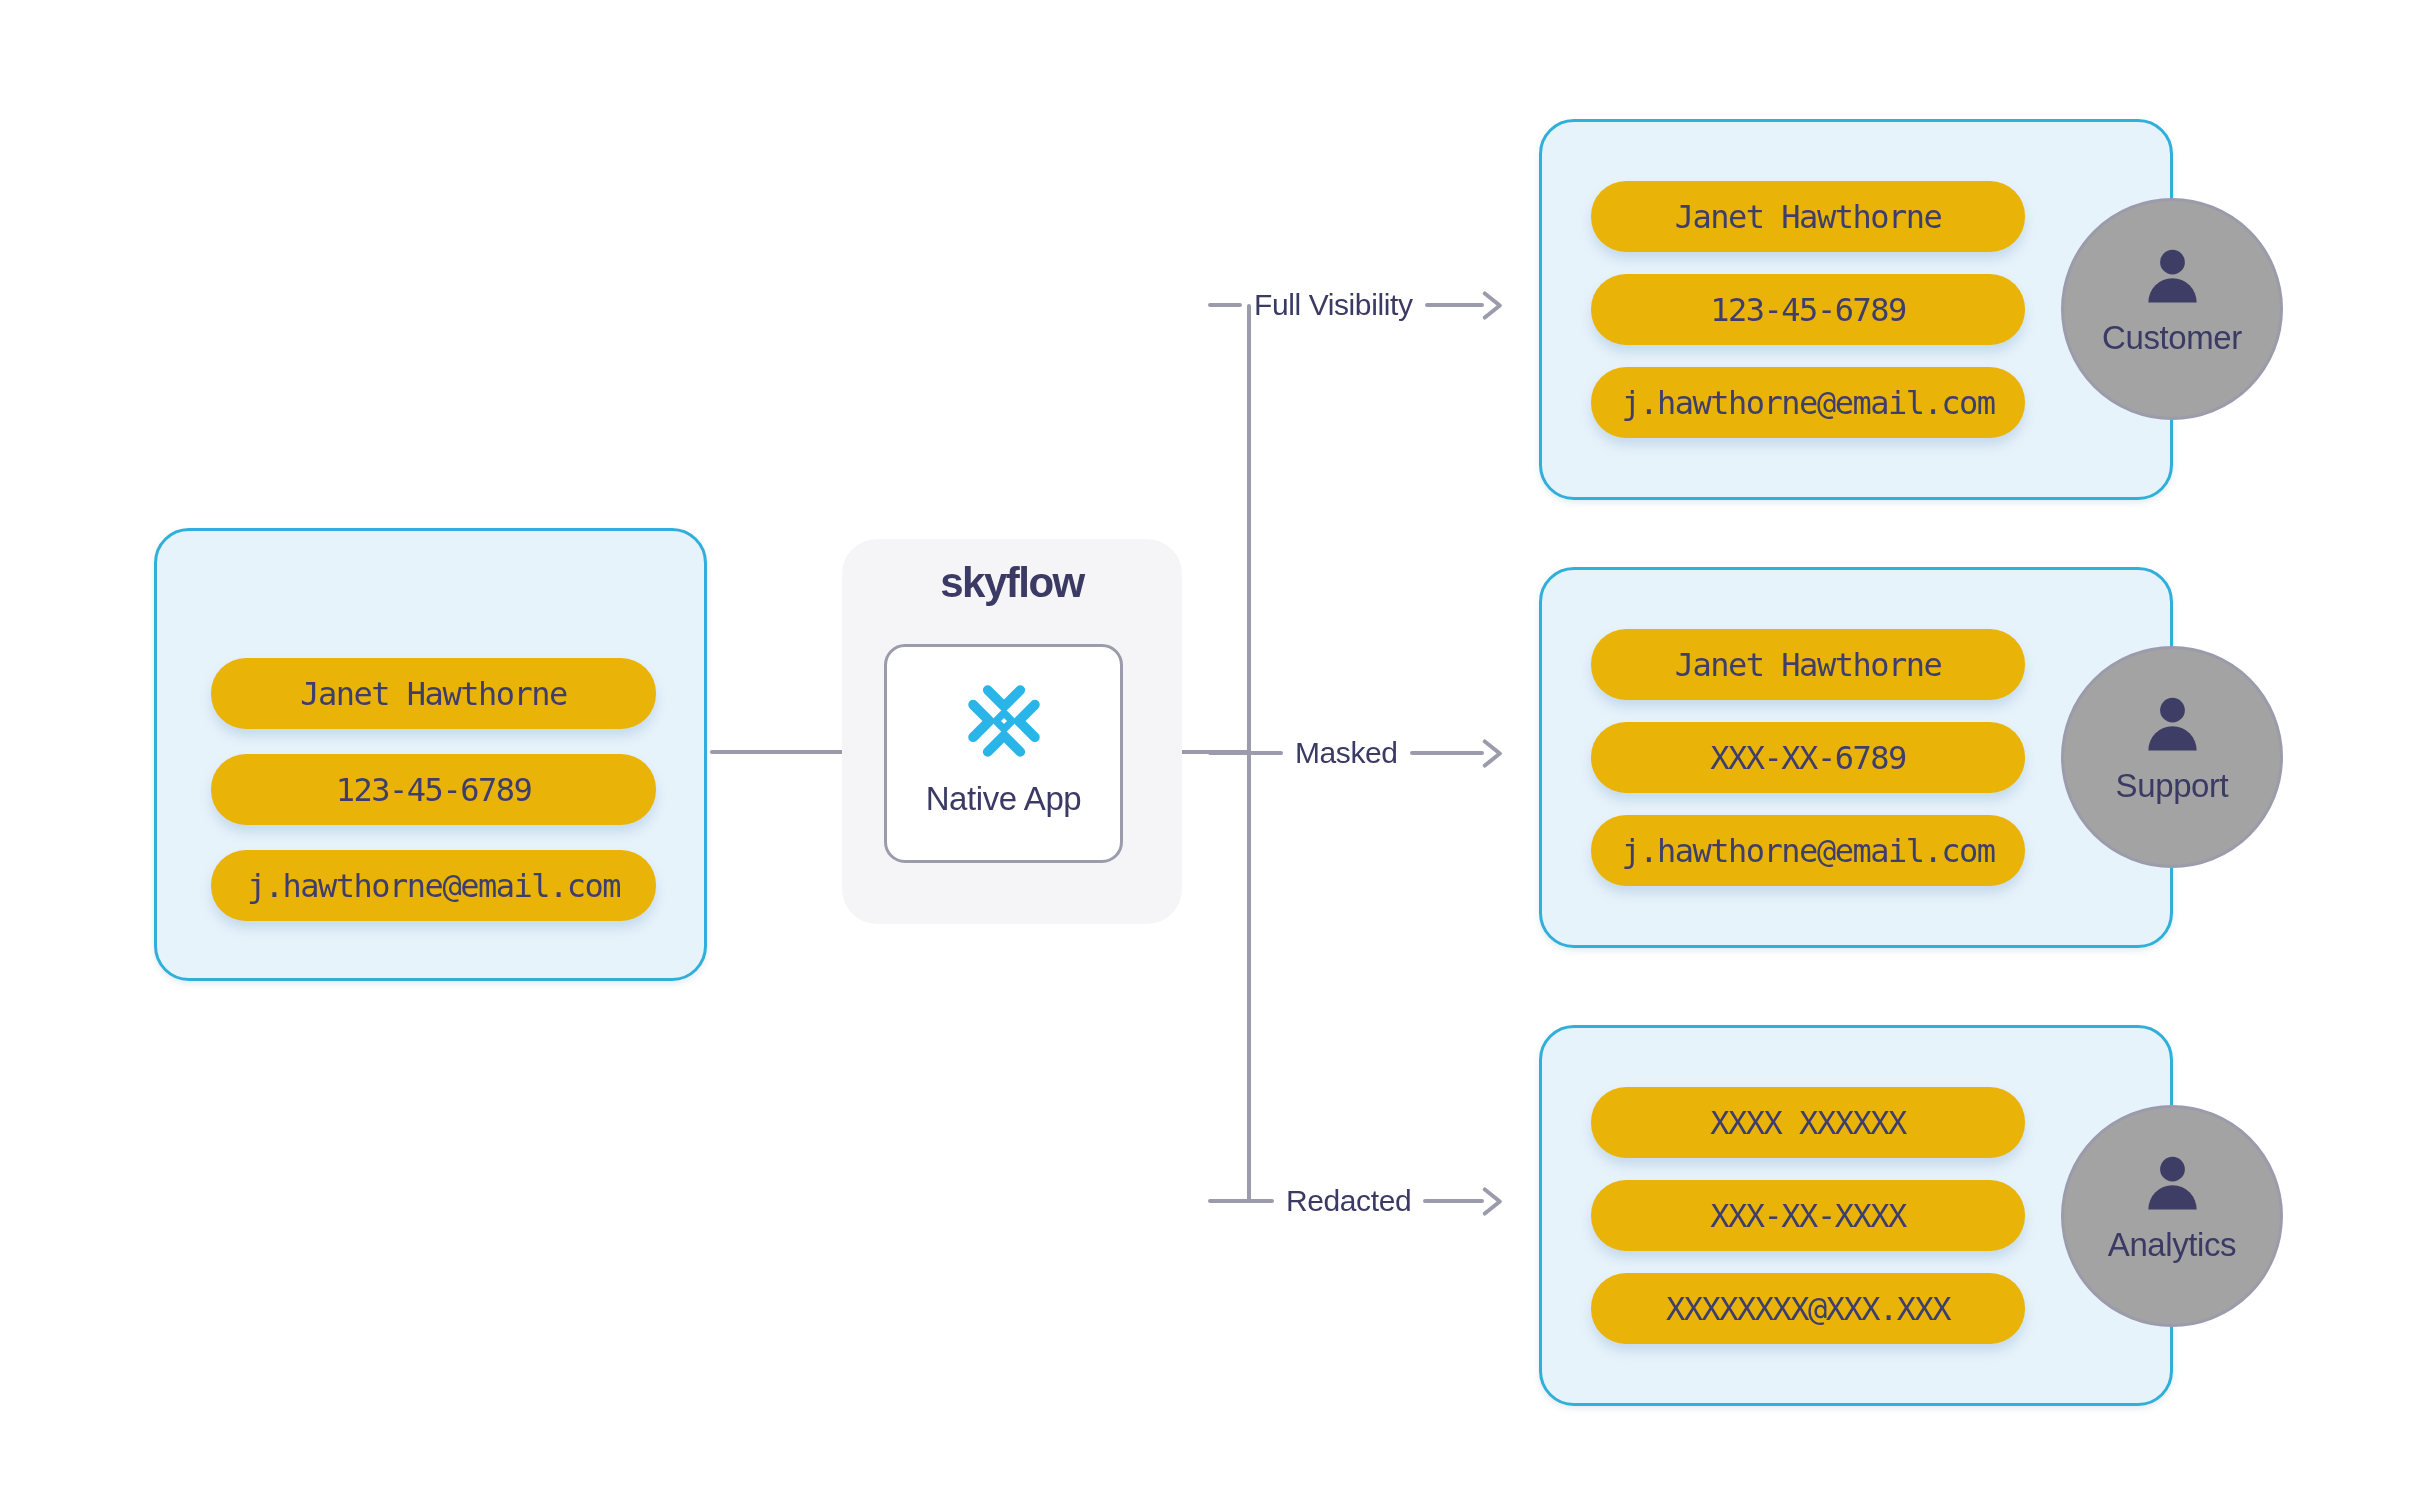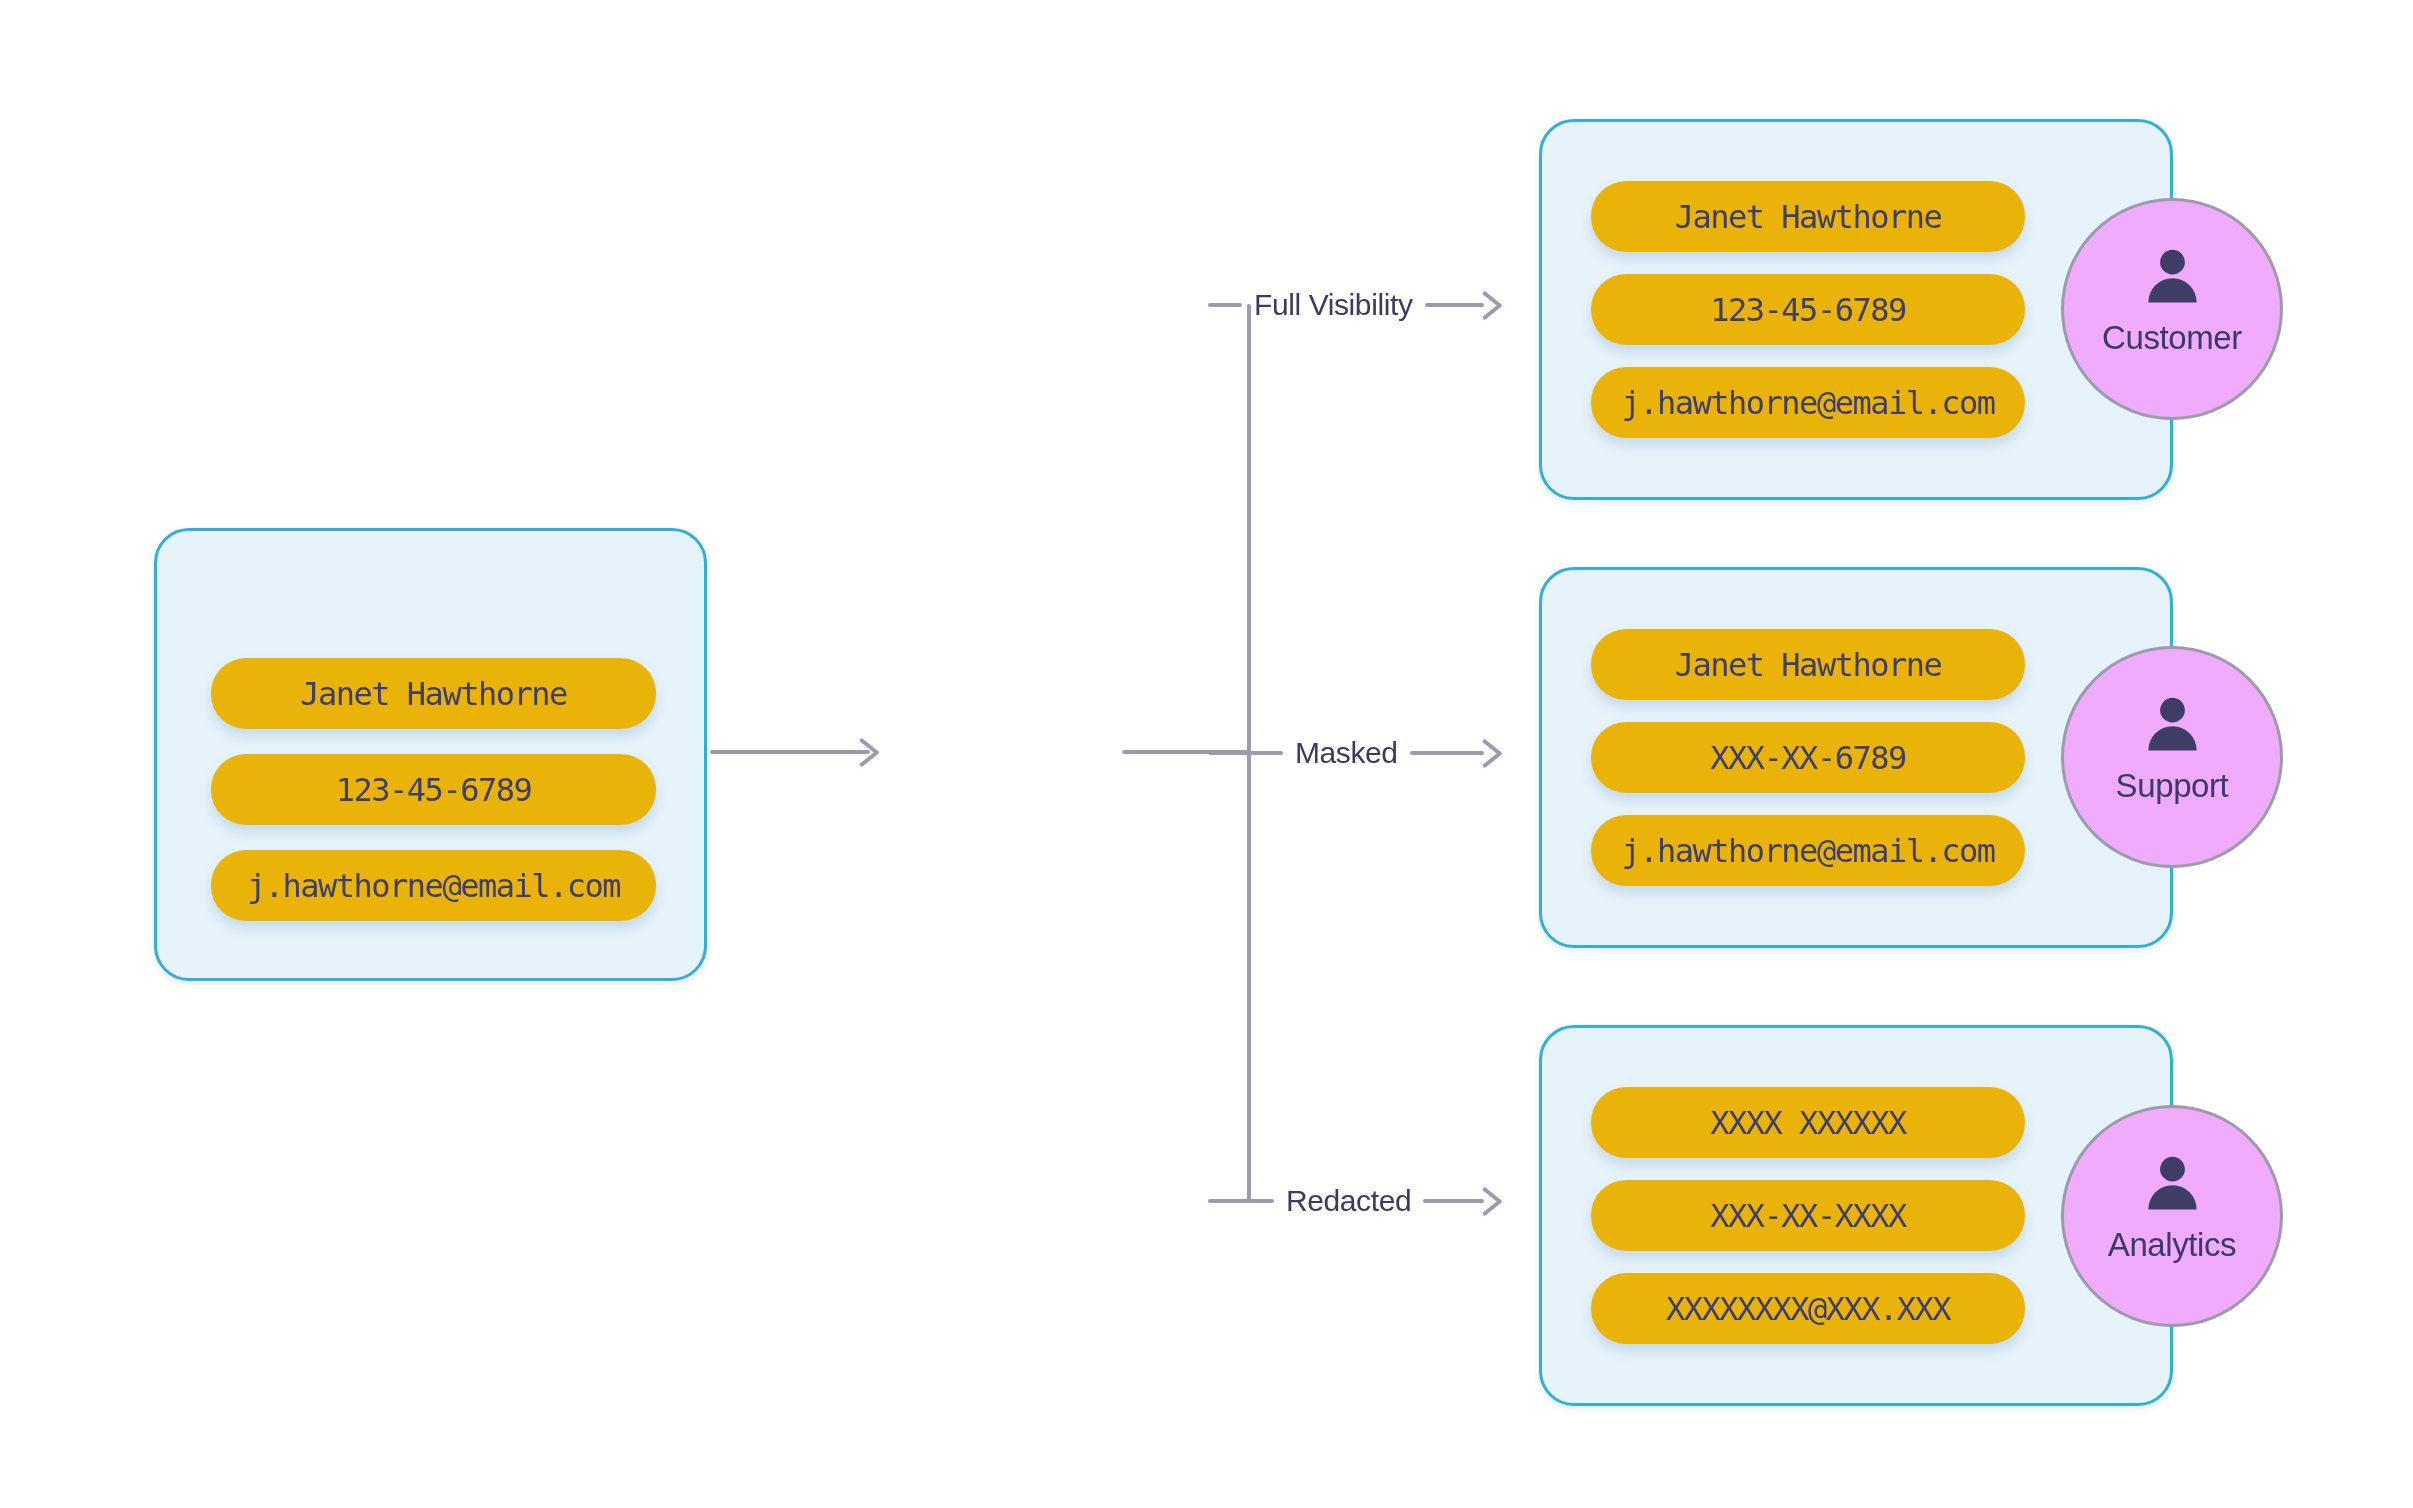--- a/index.html
+++ b/index.html
@@ -40,21 +40,21 @@
     display:flex;flex-direction:column;align-items:center;padding-top:35px;gap:19.6px;
   }
   .native-label{font-size:33px;color:var(--navy);letter-spacing:-0.4px;}
   .brow{position:absolute;left:1208px;width:296px;height:48px;display:flex;align-items:center;z-index:0;}
   .brow .stub{height:3.8px;background:var(--gray);border-radius:2.3px;flex:none;}
   .brow .blabel{font-size:30px;color:var(--navy);padding:0 12px;white-space:nowrap;letter-spacing:-0.4px;}
   .brow .aline{flex:1;height:3.8px;background:var(--gray);border-radius:2.3px;}
   .brow svg{flex:none;margin-left:-3px;}
   .avatar-circle{
     position:absolute;left:2061px;width:222px;height:222px;border-radius:50%;
-    background:#f0abfc;border:3px solid var(--gray);box-sizing:border-box;display:flex;
+    background:#a3a3a3;border:3px solid var(--gray);box-sizing:border-box;display:flex;
     flex-direction:column;align-items:center;padding-top:41px;gap:7.5px;z-index:3;
   }
   .audience{font-size:33px;color:var(--navy);letter-spacing:-0.4px;}
 </style>
 </head>
 <body>
 
 <div id="canvas">
 
   <section class="databox" style="left:154px;top:528px;width:553px;height:453px;">
@@ -63,20 +63,35 @@
       <div class="pill">123-45-6789</div>
       <div class="pill">j.hawthorne@email.com</div>
     </div>
   </section>
 
   <div class="hline" style="left:710px;top:750px;width:160px;"></div>
   <svg class="chev" style="left:858px;top:736px;" width="22.6" height="33" viewBox="0 0 30 44">
     <path d="M5 6 L25 22 L5 38" fill="none" stroke="#9B9BAC" stroke-width="5.5" stroke-linecap="round" stroke-linejoin="round"></path>
   </svg>
 
+  <section class="panel">
+    <div class="brand">skyflow</div>
+    <div class="native">
+      <svg width="78" height="78" viewBox="0 0 48 48">
+        <g fill="none" stroke="#29B5E8" stroke-width="6" stroke-linecap="round" stroke-linejoin="round">
+          <path d="M14 5 L24 15 L34 5"></path>
+          <path d="M14 43 L24 33 L34 43"></path>
+          <path d="M5 14 L15 24 L5 34"></path>
+          <path d="M43 14 L33 24 L43 34"></path>
+        </g>
+        <path d="M24 19 L29 24 L24 29 L19 24 Z" fill="none" stroke="#29B5E8" stroke-width="4.5" stroke-linejoin="round"></path>
+      </svg>
+      <div class="native-label">Native App</div>
+    </div>
+  </section>
 
   <div class="hline" style="left:1122px;top:750px;width:127px;"></div>
 
   <div class="vline" style="left:1247px;top:304px;height:899px;"></div>
 
   <div class="brow" style="top:281px;">
     <div class="stub" style="width:34px;"></div>
     <div class="blabel">Full Visibility</div>
     <div class="aline"></div>
     <svg width="22.6" height="33" viewBox="0 0 30 44">

